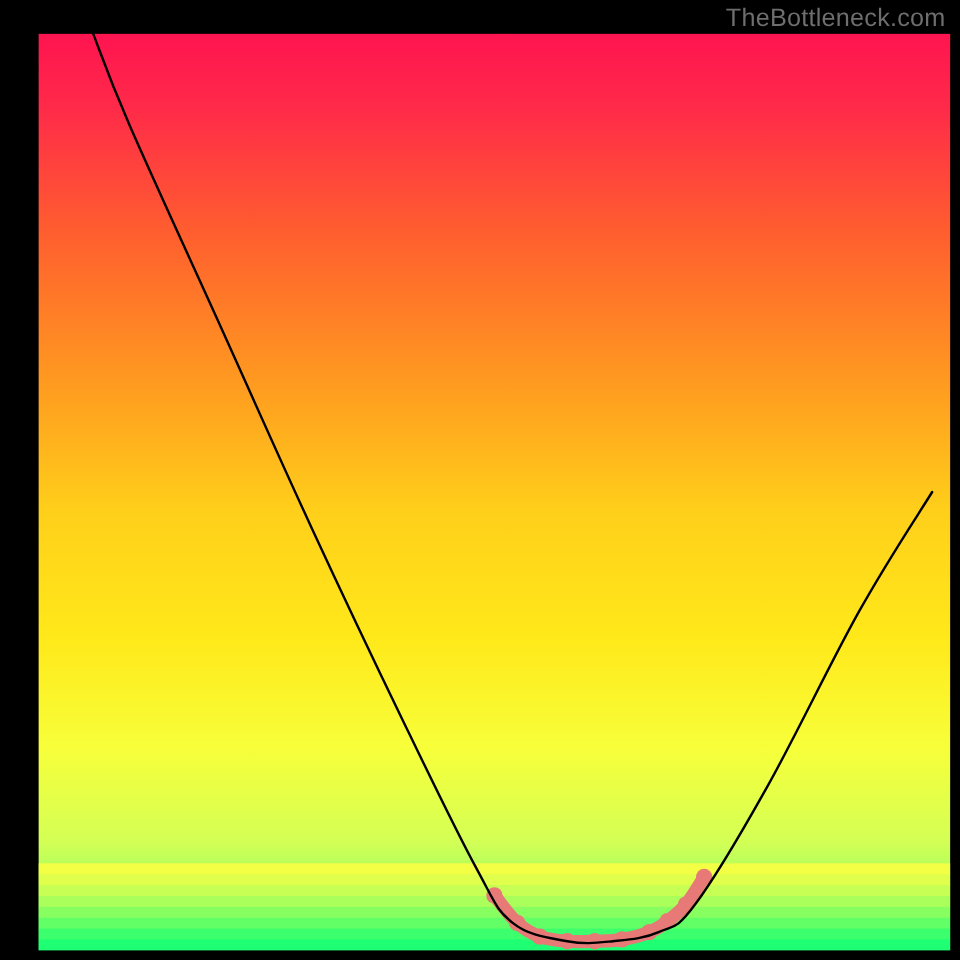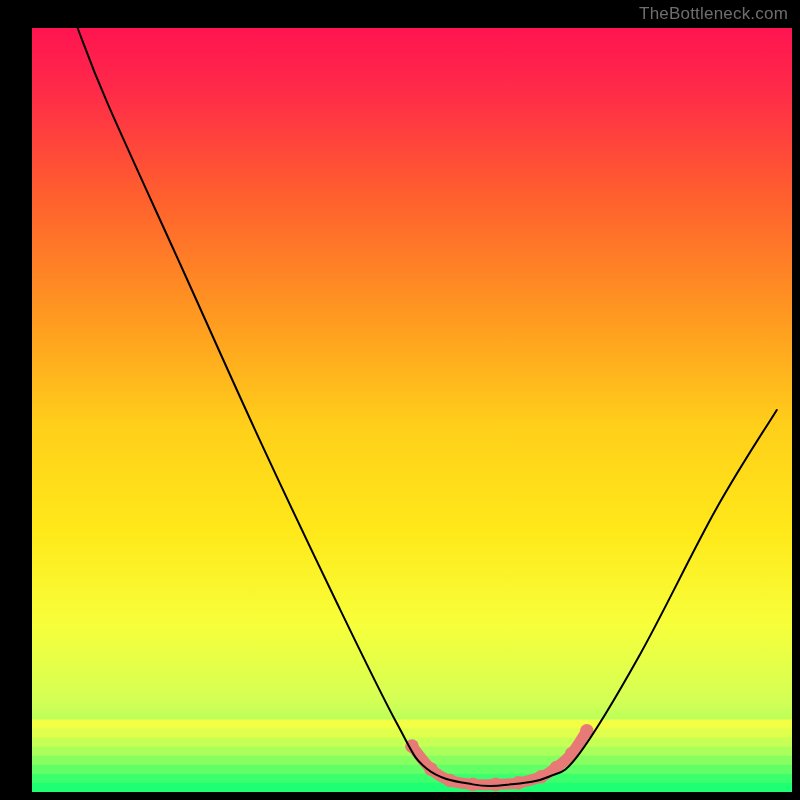--- a/index.html
+++ b/index.html
@@ -15,21 +15,21 @@
     position: relative;
     width: 800px;
     height: 800px;
     background: #000;
   }
   .watermark {
     position: absolute;
     top: 4px;
     right: 12px;
     color: #6e6e6e;
-    font-size: 17px;
+    font-size: 21px;
     font-weight: 500;
     letter-spacing: 0.2px;
     z-index: 3;
     user-select: none;
   }
   svg {
     position: absolute;
     top: 0;
     left: 0;
   }

